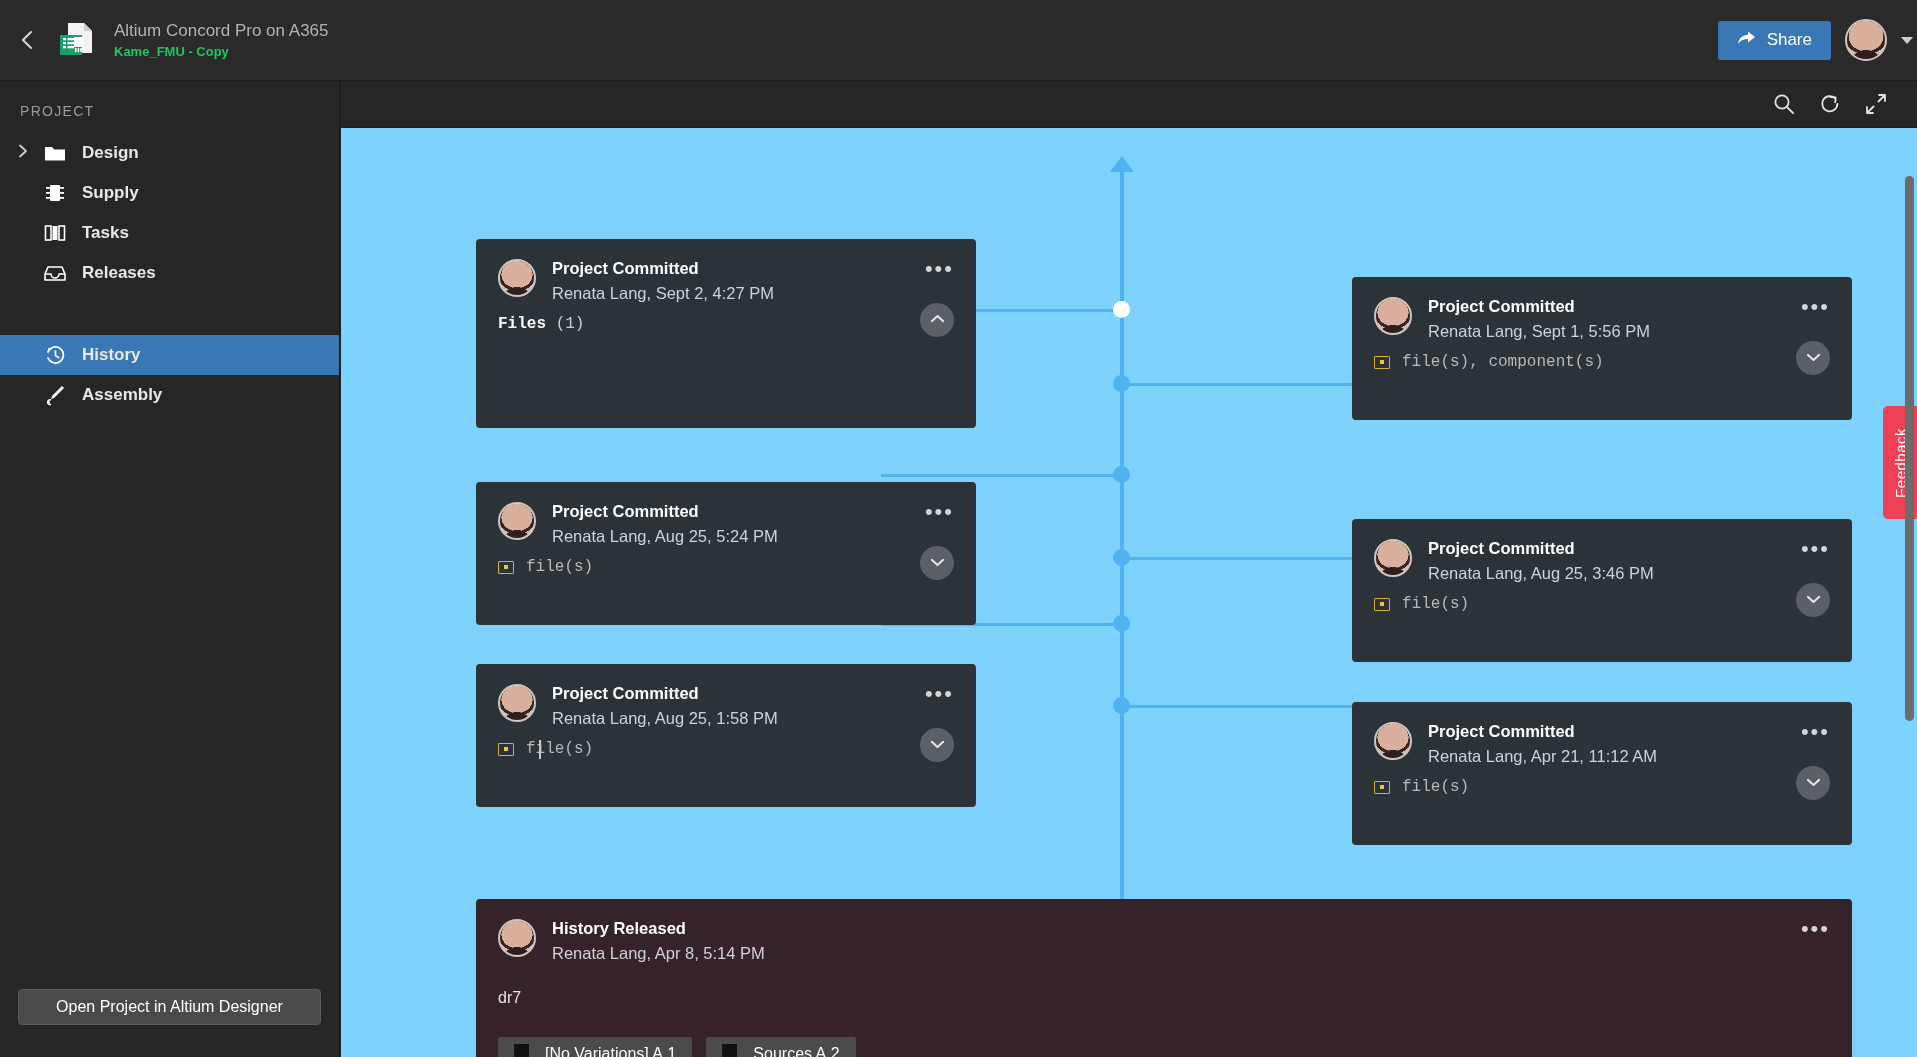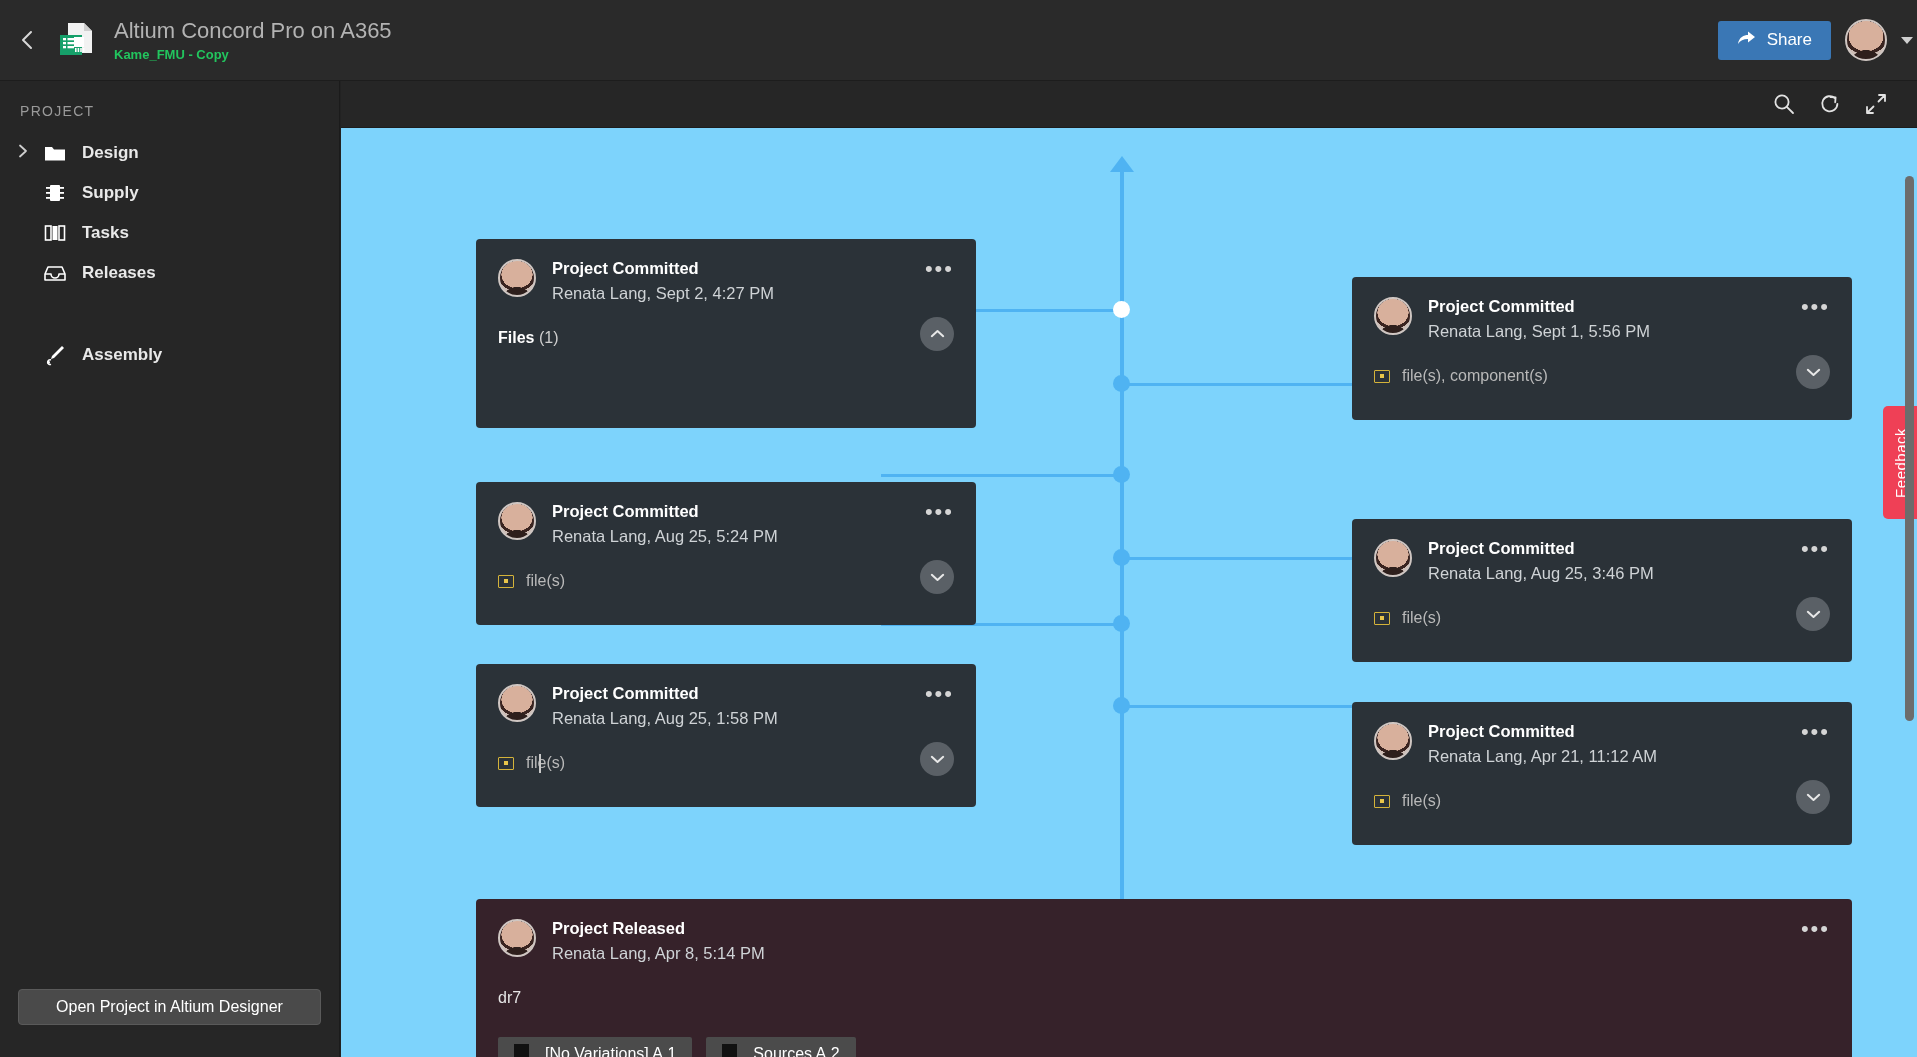--- a/index.html
+++ b/index.html
@@ -17,21 +17,21 @@
     display: flex; align-items: center;
     border-bottom: 1px solid #1d1d1d;
   }
   .back-btn {
     width: 54px; height: 81px; display: flex; align-items: center; justify-content: center;
     color: #d8d8d8;
   }
   .back-btn svg { display: block; }
   .proj-icon { width: 46px; height: 46px; position: relative; margin-right: 14px; flex: none; }
   .proj-title-wrap { display: flex; flex-direction: column; justify-content: center; gap: 3px; }
-  .proj-sub { font-size: 22px; color: #b3b3b3; line-height: 1.25; }
+  .proj-sub { font-size: 17px; color: #b3b3b3; line-height: 1.25; }
   .proj-name { font-size: 13px; color: #22c55e; font-weight: bold; line-height: 1.25; }
   .topbar-right {
     margin-left: auto; display: flex; align-items: center; gap: 14px; padding-right: 4px;
   }
   .share-btn {
     display: flex; align-items: center; gap: 11px;
     background: #3a77b5; color: #fff; border: none;
     height: 39px; padding: 0 19px; border-radius: 3px;
     font-size: 17px; font-family: inherit; cursor: pointer;
   }
@@ -104,21 +104,21 @@
   .card.released { background: #36222a; }
   .card-head { display: flex; align-items: flex-start; }
   .avatar-md { width: 38px; height: 38px; margin-right: 16px; }
   .card-titles { display: flex; flex-direction: column; gap: 4px; }
   .card-title { font-size: 16.5px; font-weight: bold; color: #ffffff; line-height: 1.2; }
   .card-meta { font-size: 16.5px; color: #cfd3d6; line-height: 1.25; }
   .dots {
     margin-left: auto; color: #d5d5d5; font-size: 22px; letter-spacing: 2px;
     line-height: 12px; cursor: pointer; user-select: none; padding-top: 4px;
   }
-  .card-body { margin-top: 26px; position: relative; }
+  .card-body { margin-top: 12px; position: relative; font-family: Liberation Mono, monospace; }
   .files-hdr { font-size: 16px; color: #ffffff; font-weight: bold; margin-bottom: 13px; }
   .files-hdr span.count { font-weight: normal; color: #cfcfcf; }
   .file-row { display: flex; align-items: center; gap: 12px; font-size: 16px; color: #c9c9c9; }
   .doc-icon {
     width: 16px; height: 13px; border: 1.6px solid #d4b33a; flex: none;
     display: flex; align-items: center; justify-content: center; border-radius: 1px;
   }
   .doc-icon i { width: 4px; height: 4px; background: #e8c54a; display: block; }
   .summary-row { display: flex; align-items: center; gap: 12px; font-size: 16px; color: #b9b9b9; }
   .expander {
@@ -250,20 +250,30 @@
       <svg width="24" height="19" viewBox="0 0 24 19">
         <path d="M2 10 L5 3 h14 l3 7 v6 h-20 z" fill="none" stroke="#ffffff" stroke-width="1.6" stroke-linejoin="round"></path>
         <path d="M2 10 h6 a4 4 0 0 0 8 0 h6" fill="none" stroke="#ffffff" stroke-width="1.6" stroke-linejoin="round"></path>
       </svg>
     </span>
     <span>Releases</span>
   </div>
 
   <div class="nav-gap"></div>
 
+  <div class="nav-item active">
+    <span class="nico">
+      <svg width="23" height="22" viewBox="0 0 23 22">
+        <path d="M4 8 A8 8 0 1 1 4 14" fill="none" stroke="#ffffff" stroke-width="1.7" stroke-linecap="round"></path>
+        <path d="M7.5 5.5 L3.5 8 L4.5 3.6" fill="#ffffff"></path>
+        <path d="M11.5 7 v4.6 l3.2 2" fill="none" stroke="#ffffff" stroke-width="1.7" stroke-linecap="round"></path>
+      </svg>
+    </span>
+    <span>History</span>
+  </div>
 
   <div class="nav-item">
     <span class="nico">
       <svg width="22" height="22" viewBox="0 0 22 22">
         <path d="M18 2 L20 4 L10 14 L7 15 L8 12 Z" fill="#ffffff"></path>
         <path d="M7 16 a2.4 2.4 0 1 0 0 4.4" fill="none" stroke="#ffffff" stroke-width="1.5"></path>
         <circle cx="4.6" cy="18.4" r="1.4" fill="#ffffff"></circle>
       </svg>
     </span>
     <span>Assembly</span>
@@ -469,21 +479,21 @@
               </svg>
           </span>
         </div>
       </div>
     </div>
 
     <div class="card released" style="left:135px; top:770px; width:1376px; height:195px;">
       <div class="card-head">
         <div class="avatar avatar-md"></div>
         <div class="card-titles">
-          <div class="card-title">Project Released</div>
+          <div class="card-title">History Released</div>
           <div class="card-meta">Renata Lang, Apr 8, 5:14 PM</div>
         </div>
         <div class="dots">•••</div>
       </div>
       <div class="rel-note">dr7</div>
       <div class="tags">
         <div class="tag">
           <span class="swatch"></span>
           <span>[No Variations] A.1</span>
         </div>

